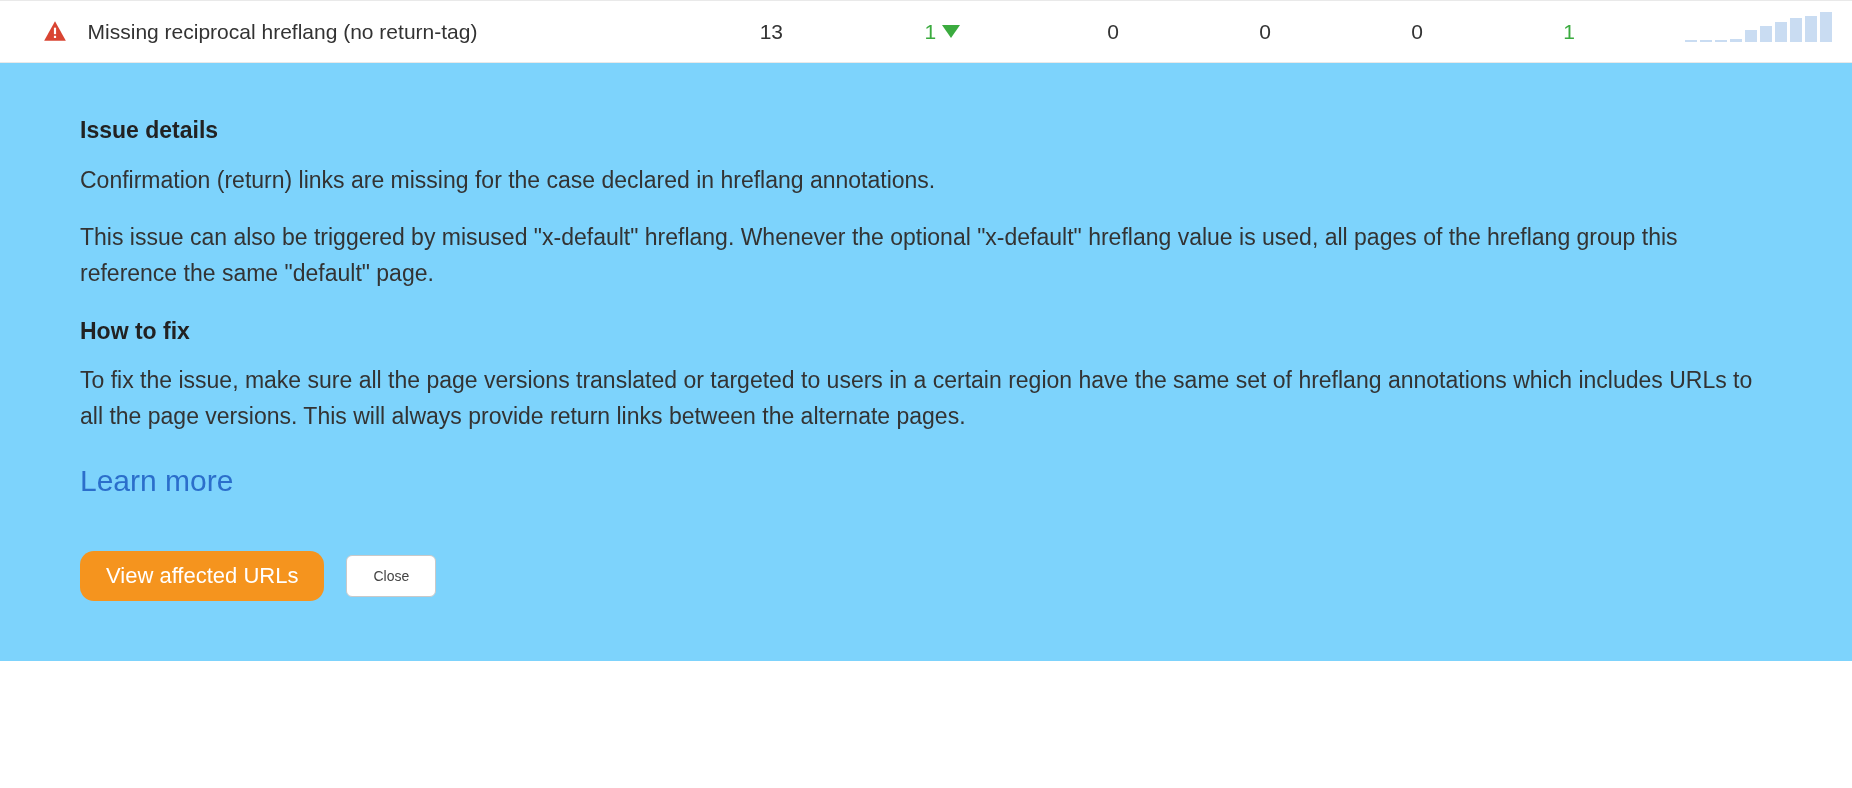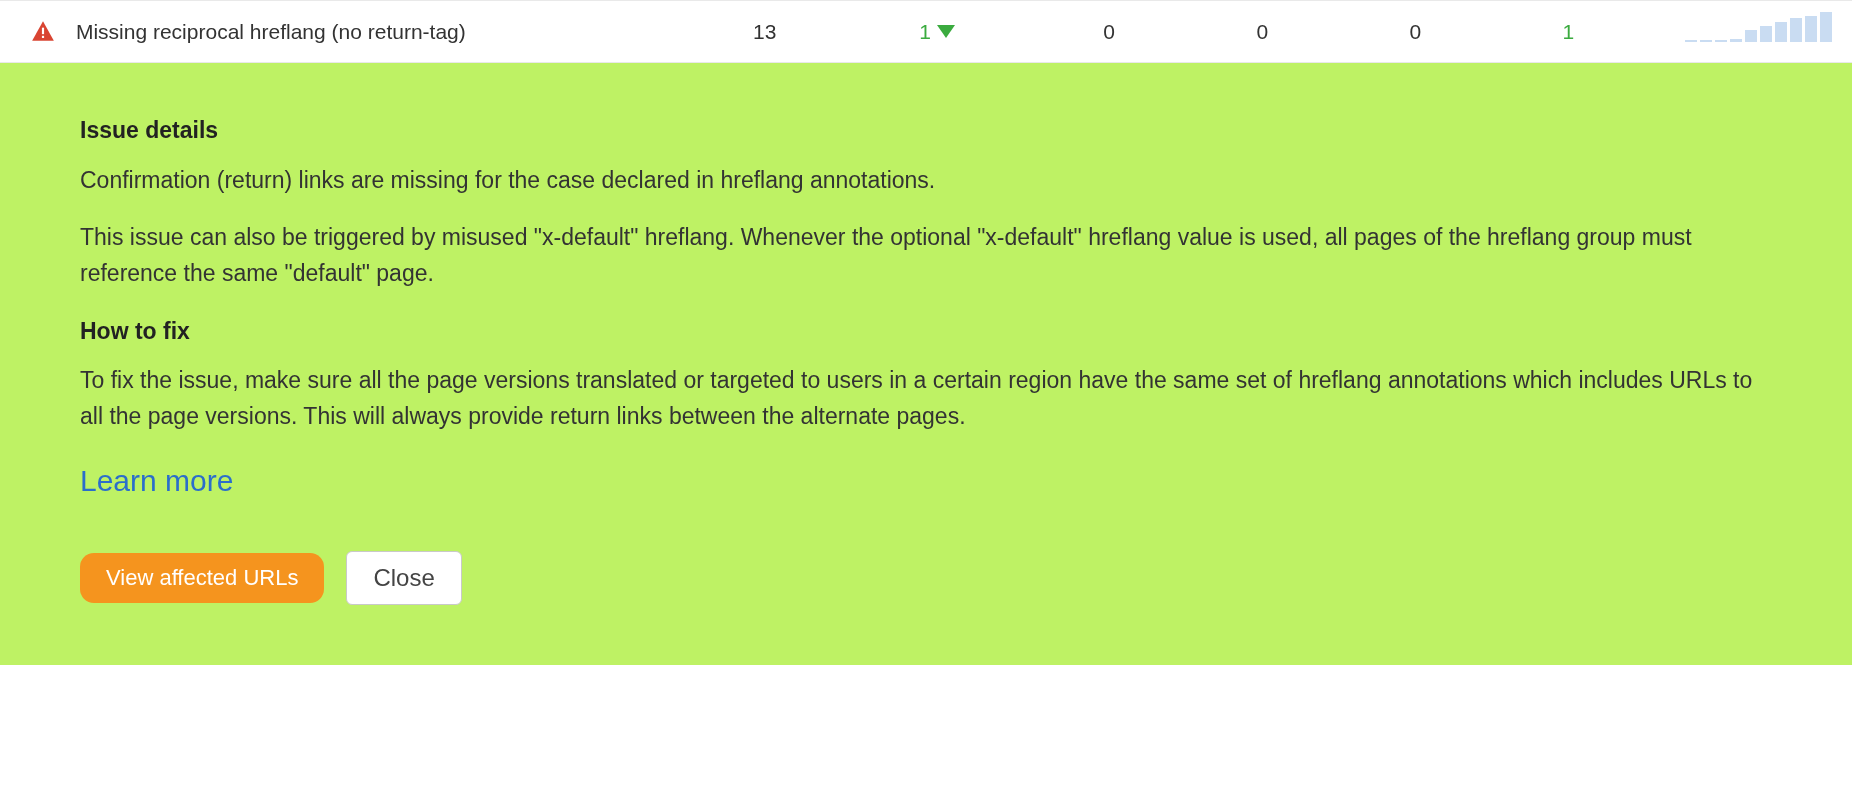--- a/index.html
+++ b/index.html
@@ -3,55 +3,55 @@
 <meta charset="utf-8">
 <style>
   * { box-sizing: border-box; margin: 0; padding: 0; }
   html, body { width: 1852px; font-family: -apple-system, BlinkMacSystemFont, "Segoe UI", Helvetica, Arial, sans-serif; color: #333; background: #fff; }
   .row {
     display: flex;
     align-items: center;
     height: 62px;
     border-top: 1px solid #e9e9e9;
     background: #fff;
-    padding-left: 30px;
+    padding-left: 42px;
     font-size: 21px;
     color: #333;
   }
   .row .icon-cell { width: 48px; display:flex; align-items:center; }
   .row .title-cell { width: 640px; }
   .row .num-cell { width: 160px; text-align: center; color:#333; }
   .row .change-cell { width: 200px; text-align: center; color:#3bab3f; display:flex; align-items:center; justify-content:center; gap:6px; }
   .row .num-cell.green { color:#3bab3f; }
   .row .spark-cell { flex:1; display:flex; align-items:flex-end; justify-content:flex-start; gap:3px; height:40px; padding-left:40px; padding-right:20px; padding-bottom:10px;}
   .row .spark-cell .bar { width: 12px; background:#c9dcf2; }
   .warn-icon svg { width:26px; height:26px; display:block; }
   .caret-down {
     width:0; height:0; border-left:9px solid transparent; border-right:9px solid transparent; border-top:13px solid #3bab3f;
   }
   .panel {
-    background:#bef264;
+    background:#7dd3fc;
     border-top:1px solid #e9e9e9;
     padding: 50px 80px 60px 80px;
     font-size: 23px;
     line-height: 1.55;
     color:#333;
   }
   .panel h3 { font-size:23px; font-weight:700; margin-bottom:14px; color:#222; }
   .panel p { margin-bottom:22px; font-weight:400; color:#333;}
   .panel .section2 { }
   .panel a.learn { color:#2b6ecb; text-decoration:none; display:inline-block; margin-top:2px; font-size:30px;}
   .panel .btn-row { display:flex; gap:22px; margin-top:46px; align-items:center; }
   .btn-primary {
     background:#f5941e; color:#fff; border:none; border-radius:14px;
     padding: 12px 26px; font-size:22px; cursor:pointer;
   }
   .btn-secondary {
     background:#fff; color:#444; border:1px solid #c9c9c9; border-radius:6px;
-    padding: 12px 26px; font-size:24px; cursor:pointer;
+    padding: 12px 26px; font-size:14px; cursor:pointer;
   }
 </style>
 </head>
 <body>
 
 <div class="row">
   <div class="icon-cell">
     <span class="warn-icon">
       <svg viewBox="0 0 24 24">
           <path fill="#d94432" d="M12 2 L22 20 L2 20 Z"></path>
@@ -80,21 +80,21 @@
       <div class="bar" style="height: 20px;"></div>
       <div class="bar" style="height: 24px;"></div>
       <div class="bar" style="height: 26px;"></div>
       <div class="bar" style="height: 30px;"></div>
     </div>
 </div>
 
 <div class="panel">
   <h3>Issue details</h3>
   <p>Confirmation (return) links are missing for the case declared in hreflang annotations.</p>
-  <p>This issue can also be triggered by misused "x-default" hreflang. Whenever the optional "x-default" hreflang value is used, all pages of the hreflang group must reference the same "default" page.</p>
+  <p>This issue can also be triggered by misused "x-default" hreflang. Whenever the optional "x-default" hreflang value is used, all pages of the hreflang group this reference the same "default" page.</p>
 
   <div class="section2">
     <h3>How to fix</h3>
     <p>To fix the issue, make sure all the page versions translated or targeted to users in a certain region have the same set of hreflang annotations which includes URLs to all the page versions. This will always provide return links between the alternate pages.</p>
     <a href="#" class="learn">Learn more</a>
   </div>
 
   <div class="btn-row">
     <button class="btn-primary">View affected URLs</button>
     <button class="btn-secondary">Close</button>

